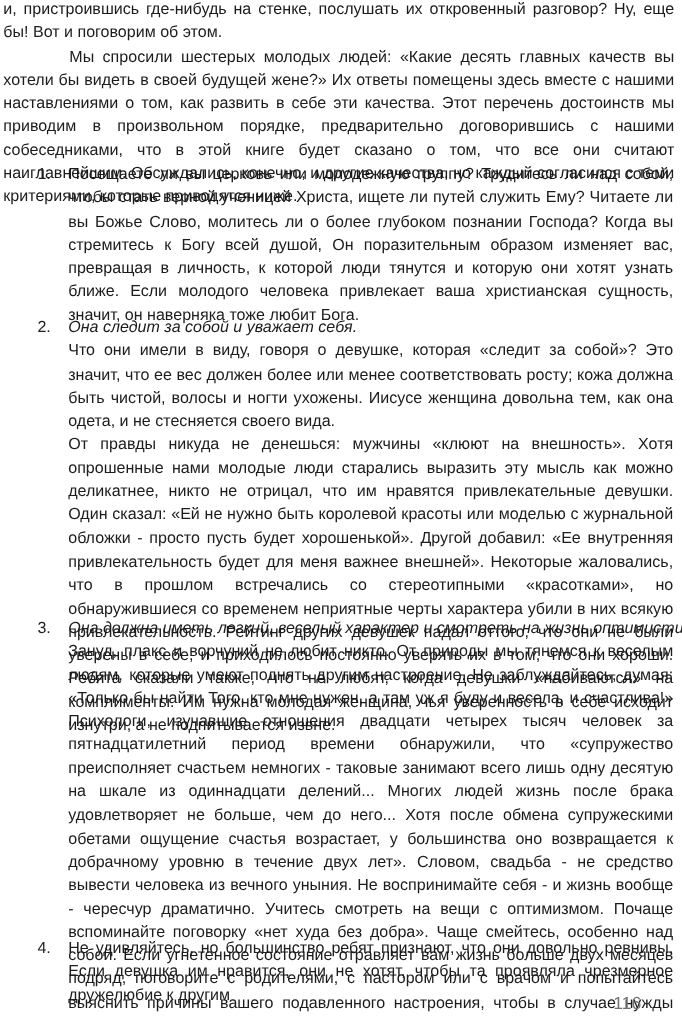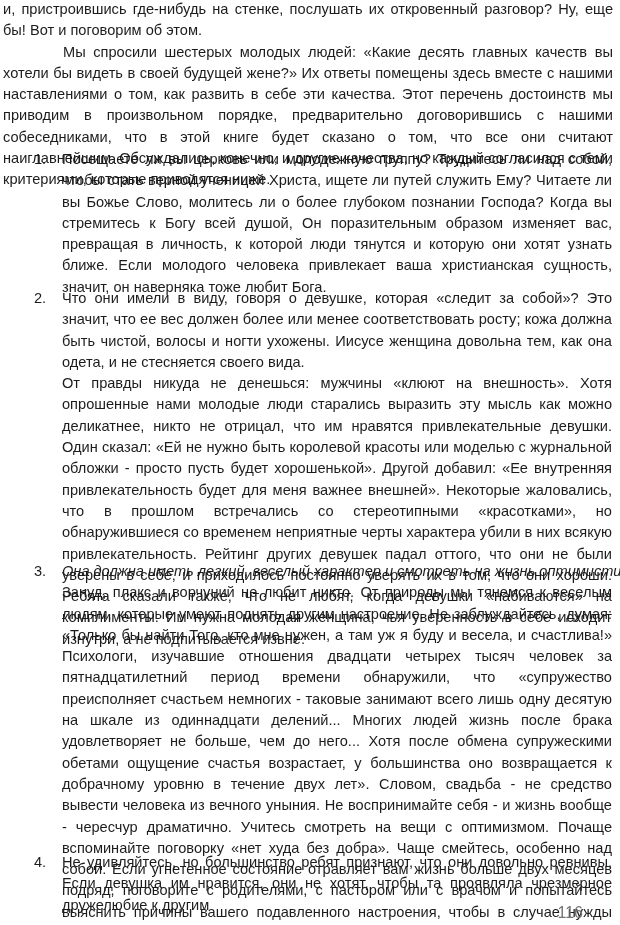--- a/index.html
+++ b/index.html
@@ -46,20 +46,21 @@
   <div class="item" style="top:149px;">
     <span class="num">1.</span>
     <div class="body">
       <p class="para">Посещаете ли вы церковь или молодежную группу? Трудитесь ли над собой, чтобы стать верной ученицей Христа, ищете ли путей служить Ему? Читаете ли вы Божье Слово, молитесь ли о более глубоком познании Господа? Когда вы стремитесь к Богу всей душой, Он поразительным образом изменяет вас, превращая в личность, к которой люди тянутся и которую они хотят узнать ближе. Если молодого человека привлекает ваша христианская сущность, значит, он наверняка тоже любит Бога.</p>
     </div>
   </div>
 
   <div class="item" style="top:288px;">
     <span class="num">2.</span>
     <div class="body">
+      <p class="heading">Она следит за собой и уважает себя.</p>
       <p class="para">Что они имели в виду, говоря о девушке, которая «следит за собой»? Это значит, что ее вес должен более или менее соответствовать росту; кожа должна быть чистой, волосы и ногти ухожены. Иисусе женщина довольна тем, как она одета, и не стесняется своего вида.</p>
       <p class="para">От правды никуда не денешься: мужчины «клюют на внешность». Хотя опрошенные нами молодые люди старались выразить эту мысль как можно деликатнее, никто не отрицал, что им нравятся привлекательные девушки. Один сказал: «Ей не нужно быть королевой красоты или моделью с журнальной обложки - просто пусть будет хорошенькой». Другой добавил: «Ее внутренняя привлекательность будет для меня важнее внешней». Некоторые жаловались, что в прошлом встречались со стереотипными «красотками», но обнаружившиеся со временем неприятные черты характера убили в них всякую привлекательность. Рейтинг других девушек падал оттого, что они не были уверены в себе, и приходилось постоянно уверять их в том, что они хороши. Ребята сказали также, что не любят, когда девушки «набиваются» на комплименты. Им нужна молодая женщина, чья уверенность в себе исходит изнутри, а не подпитывается извне.</p>
     </div>
   </div>
 
   <div class="item" style="top:561px;">
     <span class="num">3.</span>
     <div class="body">
       <p class="heading">Она должна иметь легкий, веселый характер и смотреть на жизнь оптимистично.</p>
       <p class="para">Зануд, плакс и ворчуний не любит никто. От природы мы тянемся к веселым людям, которые умеют поднять другим настроение. Не заблуждайтесь, думая: «Только бы найти Того, кто мне нужен, а там уж я буду и весела, и счастлива!» Психологи, изучавшие отношения двадцати четырех тысяч человек за пятнадцатилетний период времени обнаружили, что «супружество преисполняет счастьем немногих - таковые занимают всего лишь одну десятую на шкале из одиннадцати делений... Многих людей жизнь после брака удовлетворяет не больше, чем до него... Хотя после обмена супружескими обетами ощущение счастья возрастает, у большинства оно возвращается к добрачному уровню в течение двух лет». Словом, свадьба - не средство вывести человека из вечного уныния. Не воспринимайте себя - и жизнь вообще - чересчур драматично. Учитесь смотреть на вещи с оптимизмом. Почаще вспоминайте поговорку «нет худа без добра». Чаще смейтесь, особенно над собой. Если угнетенное состояние отравляет вам жизнь больше двух месяцев подряд, поговорите с родителями, с пастором или с врачом и попытайтесь выяснить причины вашего подавленного настроения, чтобы в случае нужды получить профессиональную помощь.</p>

